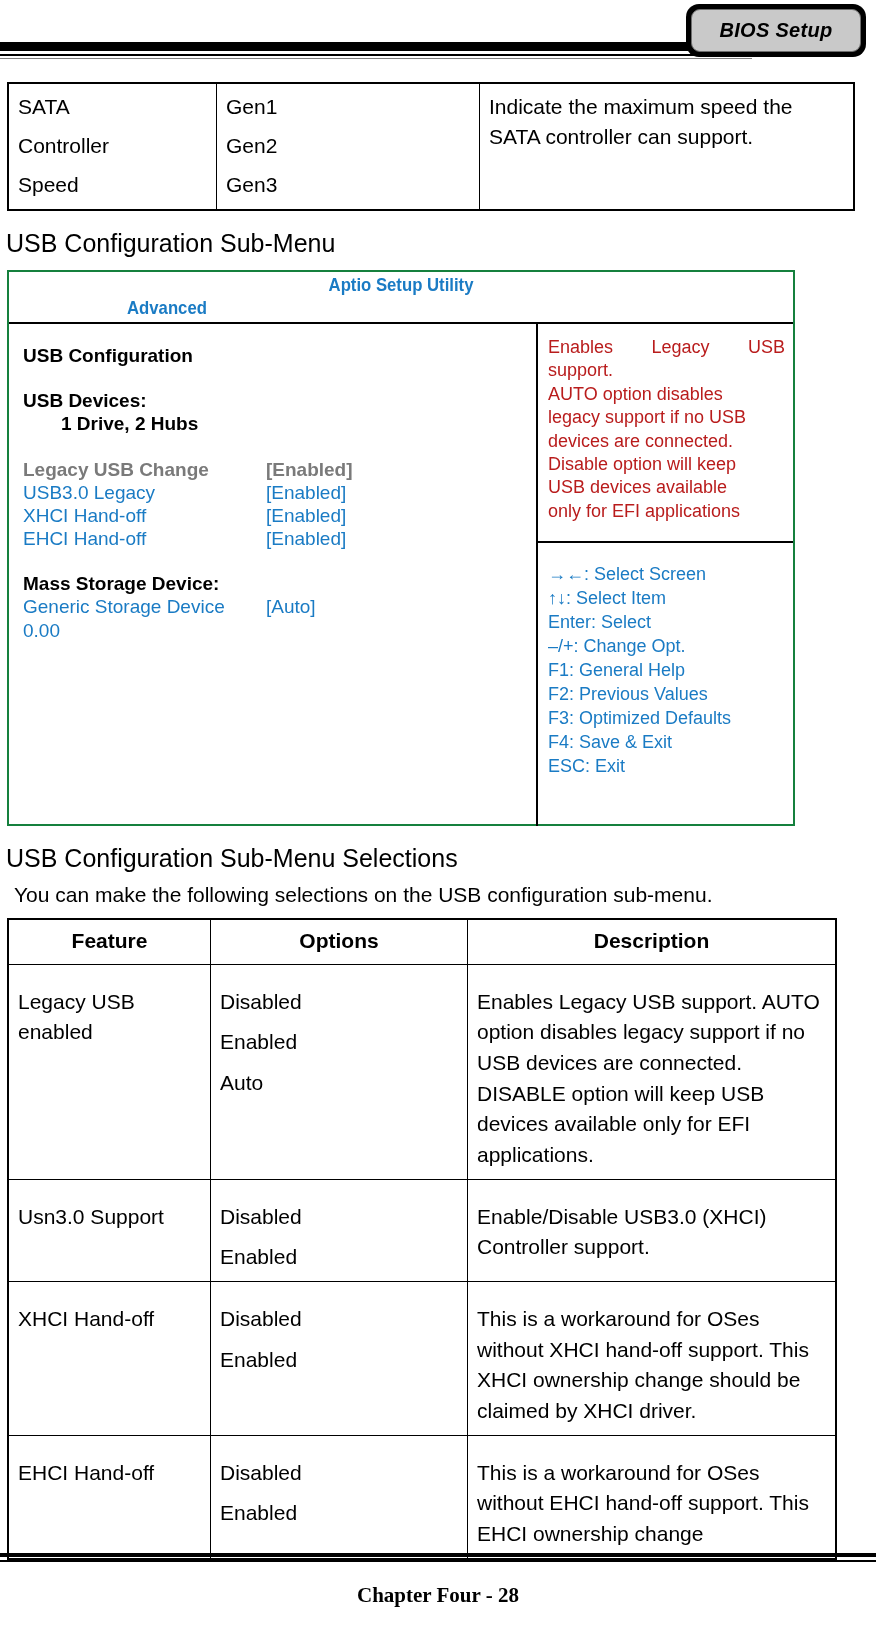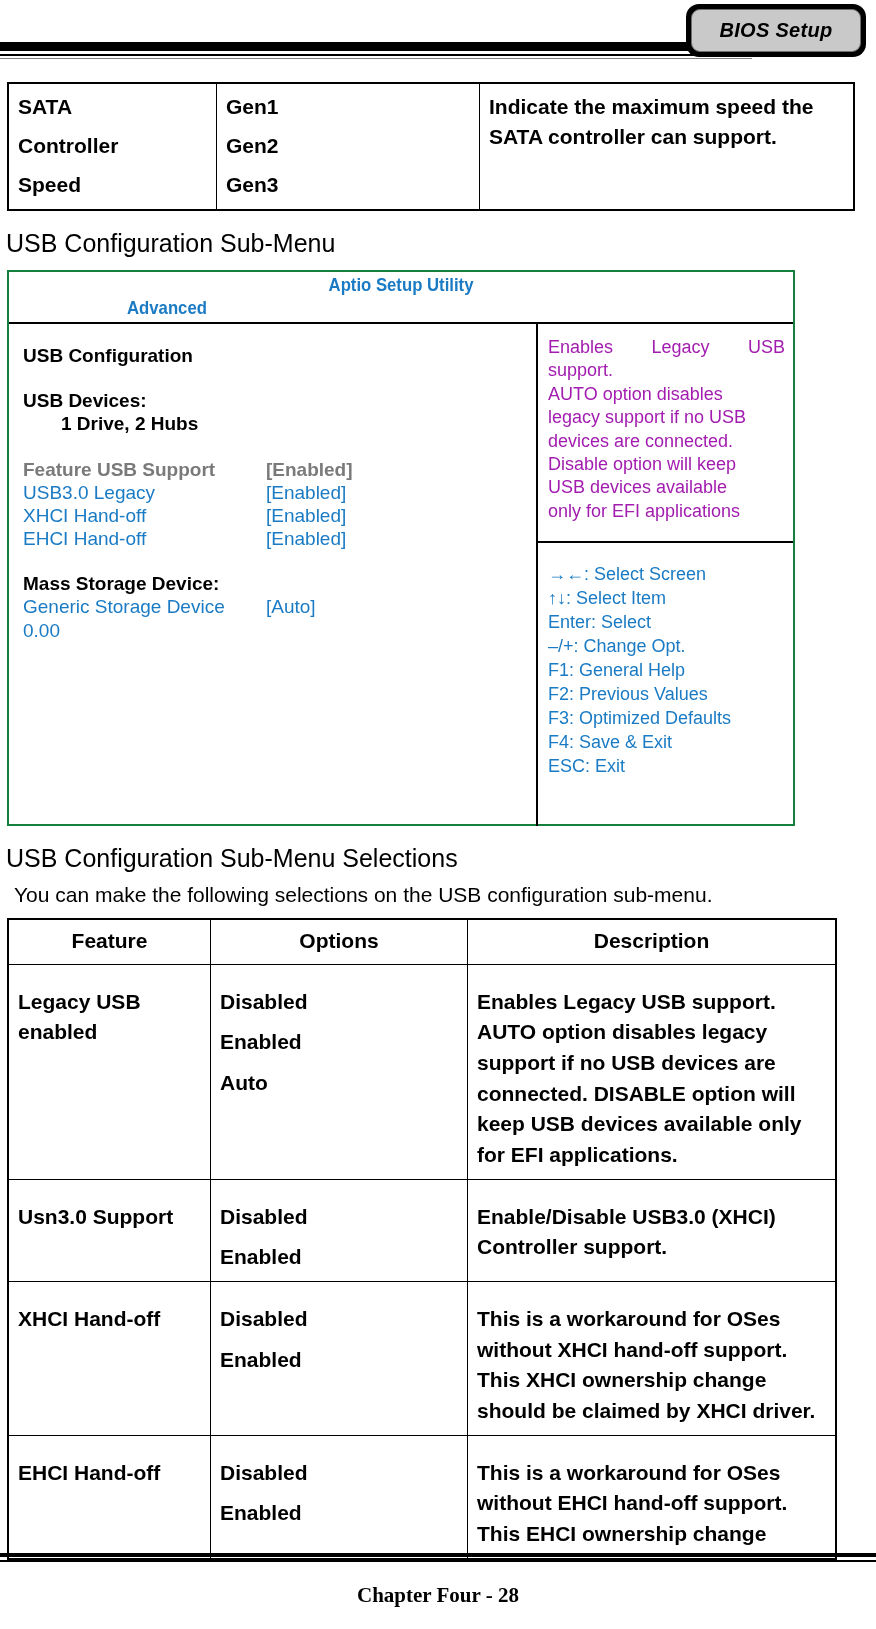--- a/index.html
+++ b/index.html
@@ -84,21 +84,21 @@
     table-layout: fixed;
     border: 2px solid #000000;
     background: #ffffff;
   }
   .doc-table td, .doc-table th {
     border: 1px solid #000000;
     vertical-align: top;
     padding: 22px 9px 8px 9px;
     font-size: 21px;
     line-height: 1.42;
-    font-weight: bold;
+    font-weight: normal;
     text-align: left;
   }
   .doc-table .col-feature { width: 189px; }
   .doc-table .col-options { width: 244px; }
   .doc-table .col-desc    { width: 355px; }
 
   .desc-justify { text-align: justify; text-align-last: left; }
   .feat-justify { text-align: justify; text-align-last: left; }
 
   .opt-line { display: block; }
@@ -213,21 +213,21 @@
     font-size: 19px;
     line-height: 1.22;
     color: #1a7bc4;
   }
   .bios-row .lbl { width: 243px; flex: 0 0 243px; }
   .bios-row.sel { color: #7a7a7a; font-weight: bold; }
 
   .help-ln {
     font-size: 18px;
     line-height: 1.30;
-    color: #a21caf;
+    color: #b91c1c;
   }
   .help-ln.justify {
     text-align: justify;
     text-align-last: left;
   }
   .key-ln {
     font-size: 18px;
     line-height: 1.33;
     color: #1a7bc4;
     white-space: nowrap;
@@ -326,21 +326,21 @@
   <div id="bios-body">
 
     <div id="bios-left">
       <div class="bios-ln bold">USB Configuration</div>
       <div class="bios-ln spacer">&nbsp;</div>
       <div class="bios-ln bold">USB Devices:</div>
       <div class="bios-ln bold indent">1 Drive, 2 Hubs</div>
       <div class="bios-ln spacer">&nbsp;</div>
 
       <div class="bios-row sel">
-        <span class="lbl">Feature USB Support</span>
+        <span class="lbl">Legacy USB Change</span>
         <span>[Enabled]</span>
       </div>
       <div class="bios-row">
         <span class="lbl">USB3.0 Legacy</span>
         <span>[Enabled]</span>
       </div>
       <div class="bios-row">
         <span class="lbl">XHCI Hand-off</span>
         <span>[Enabled]</span>
       </div>

